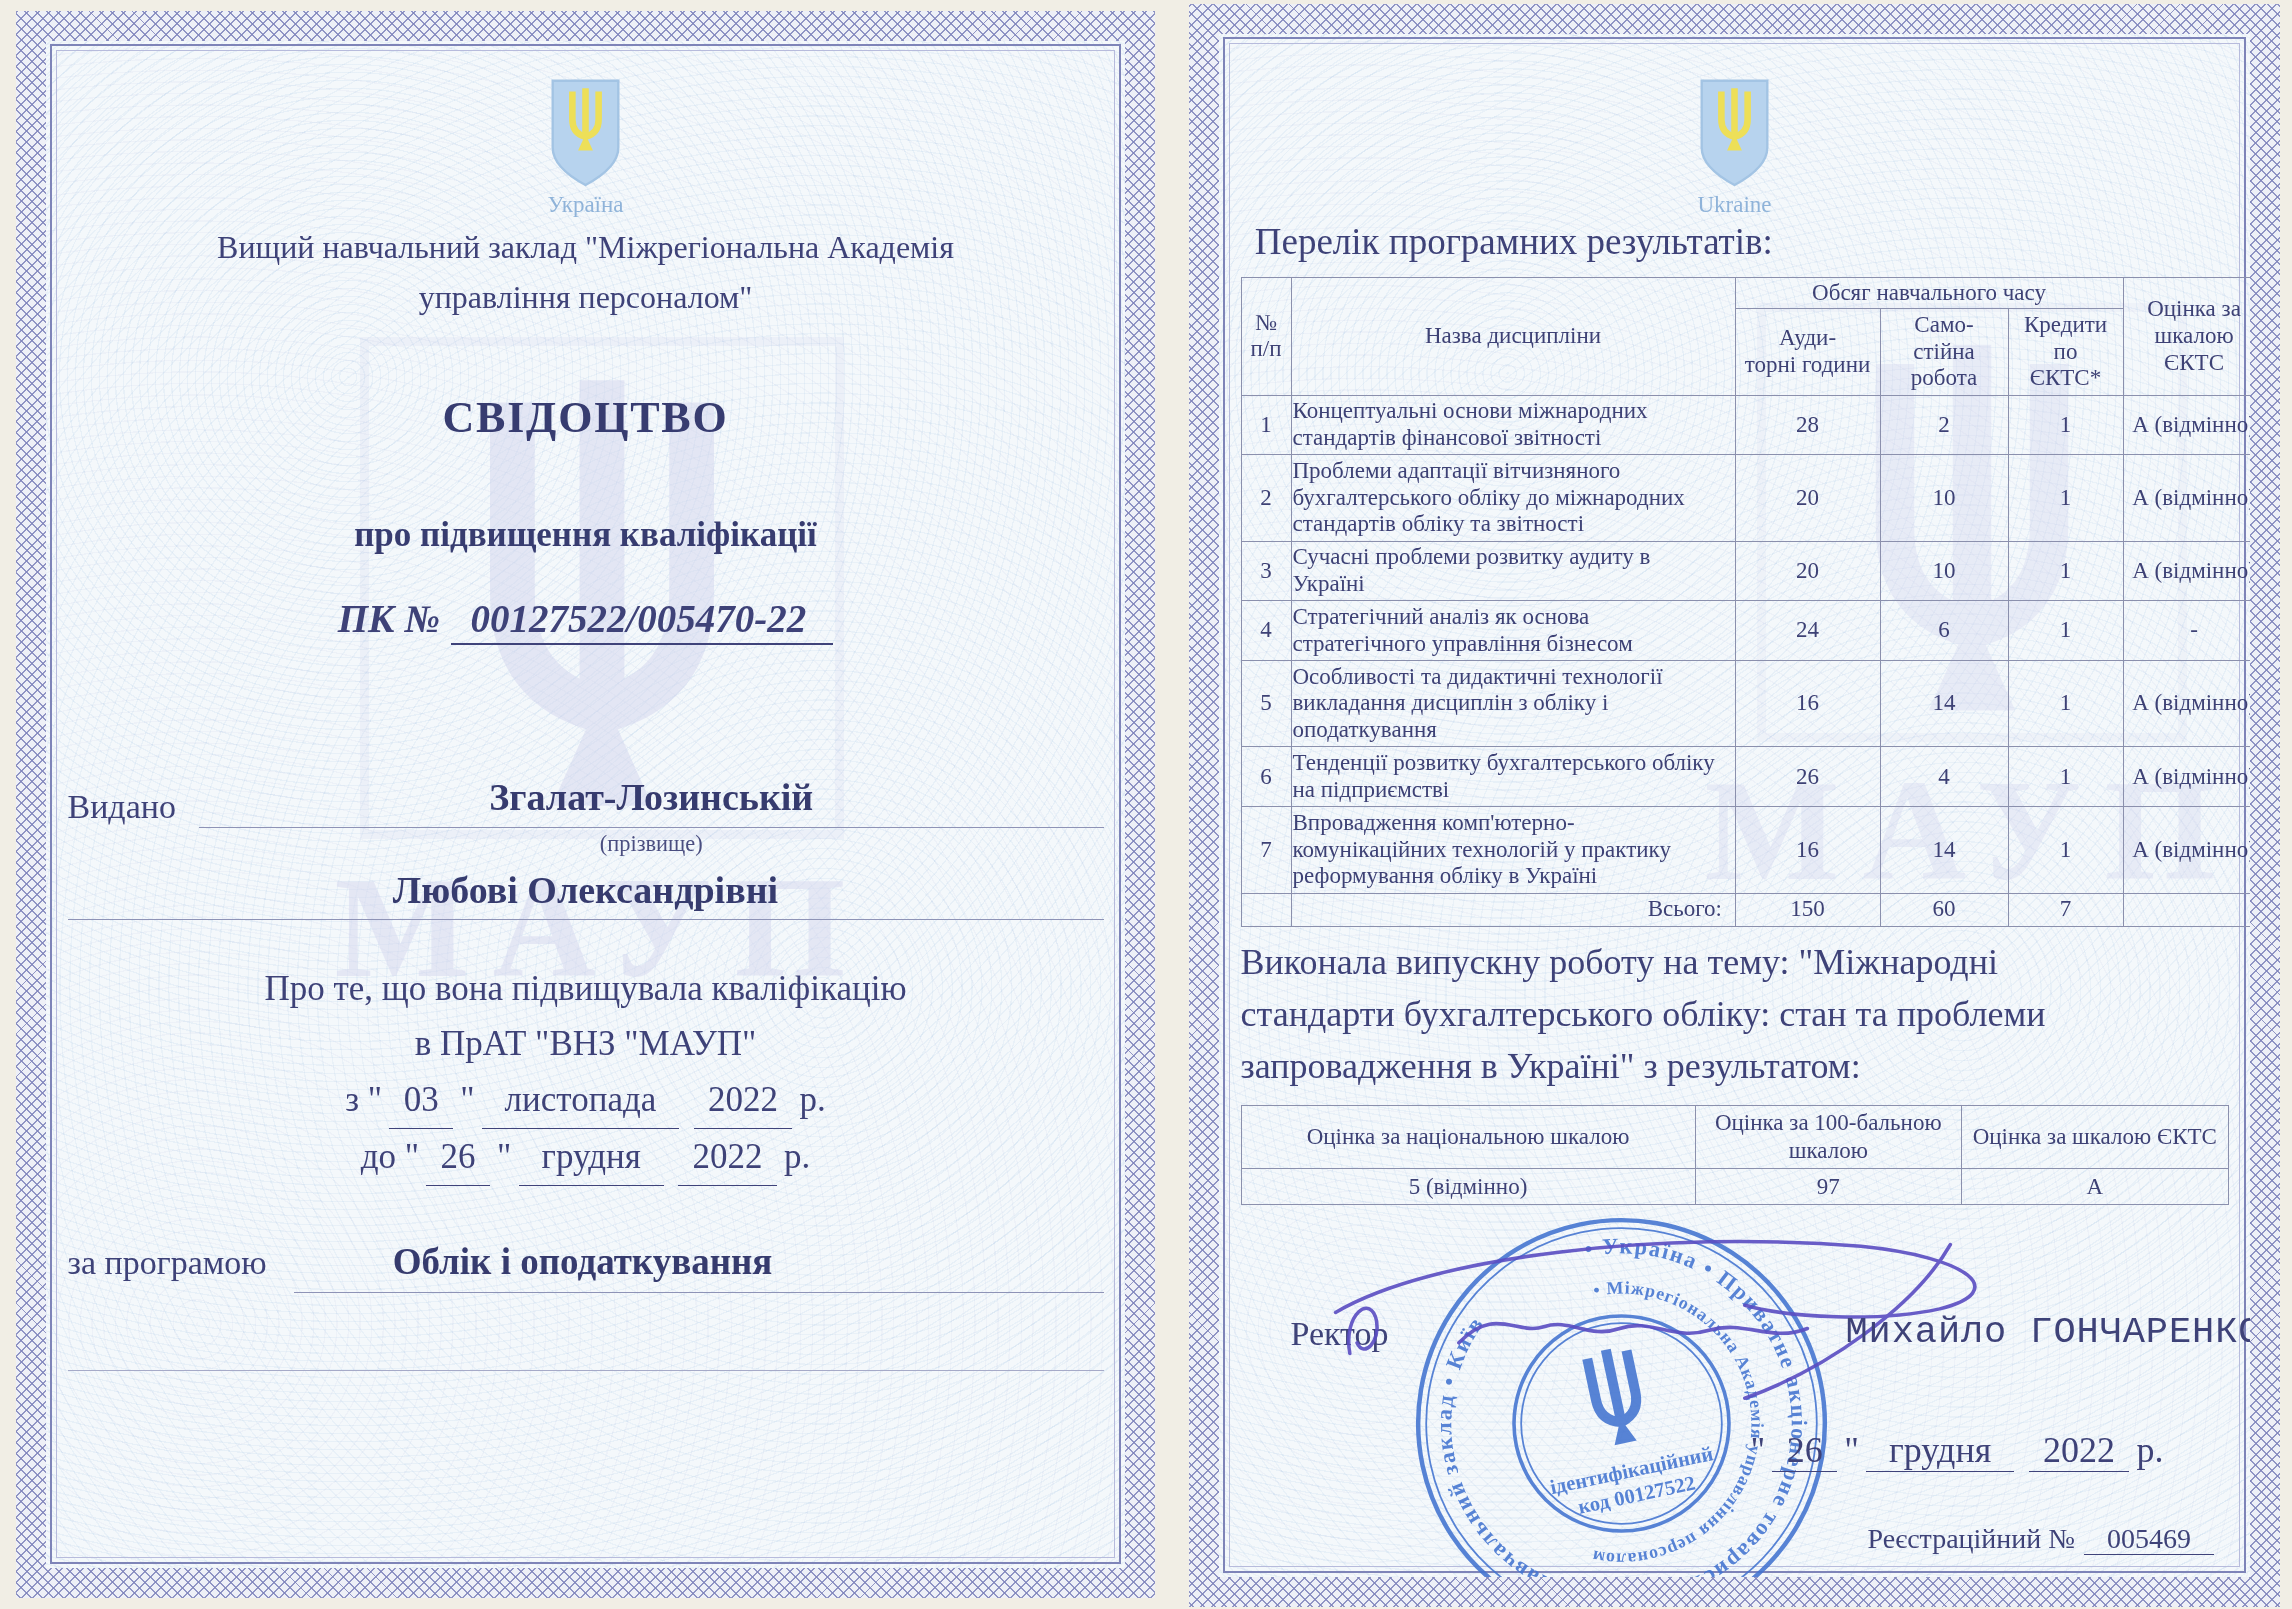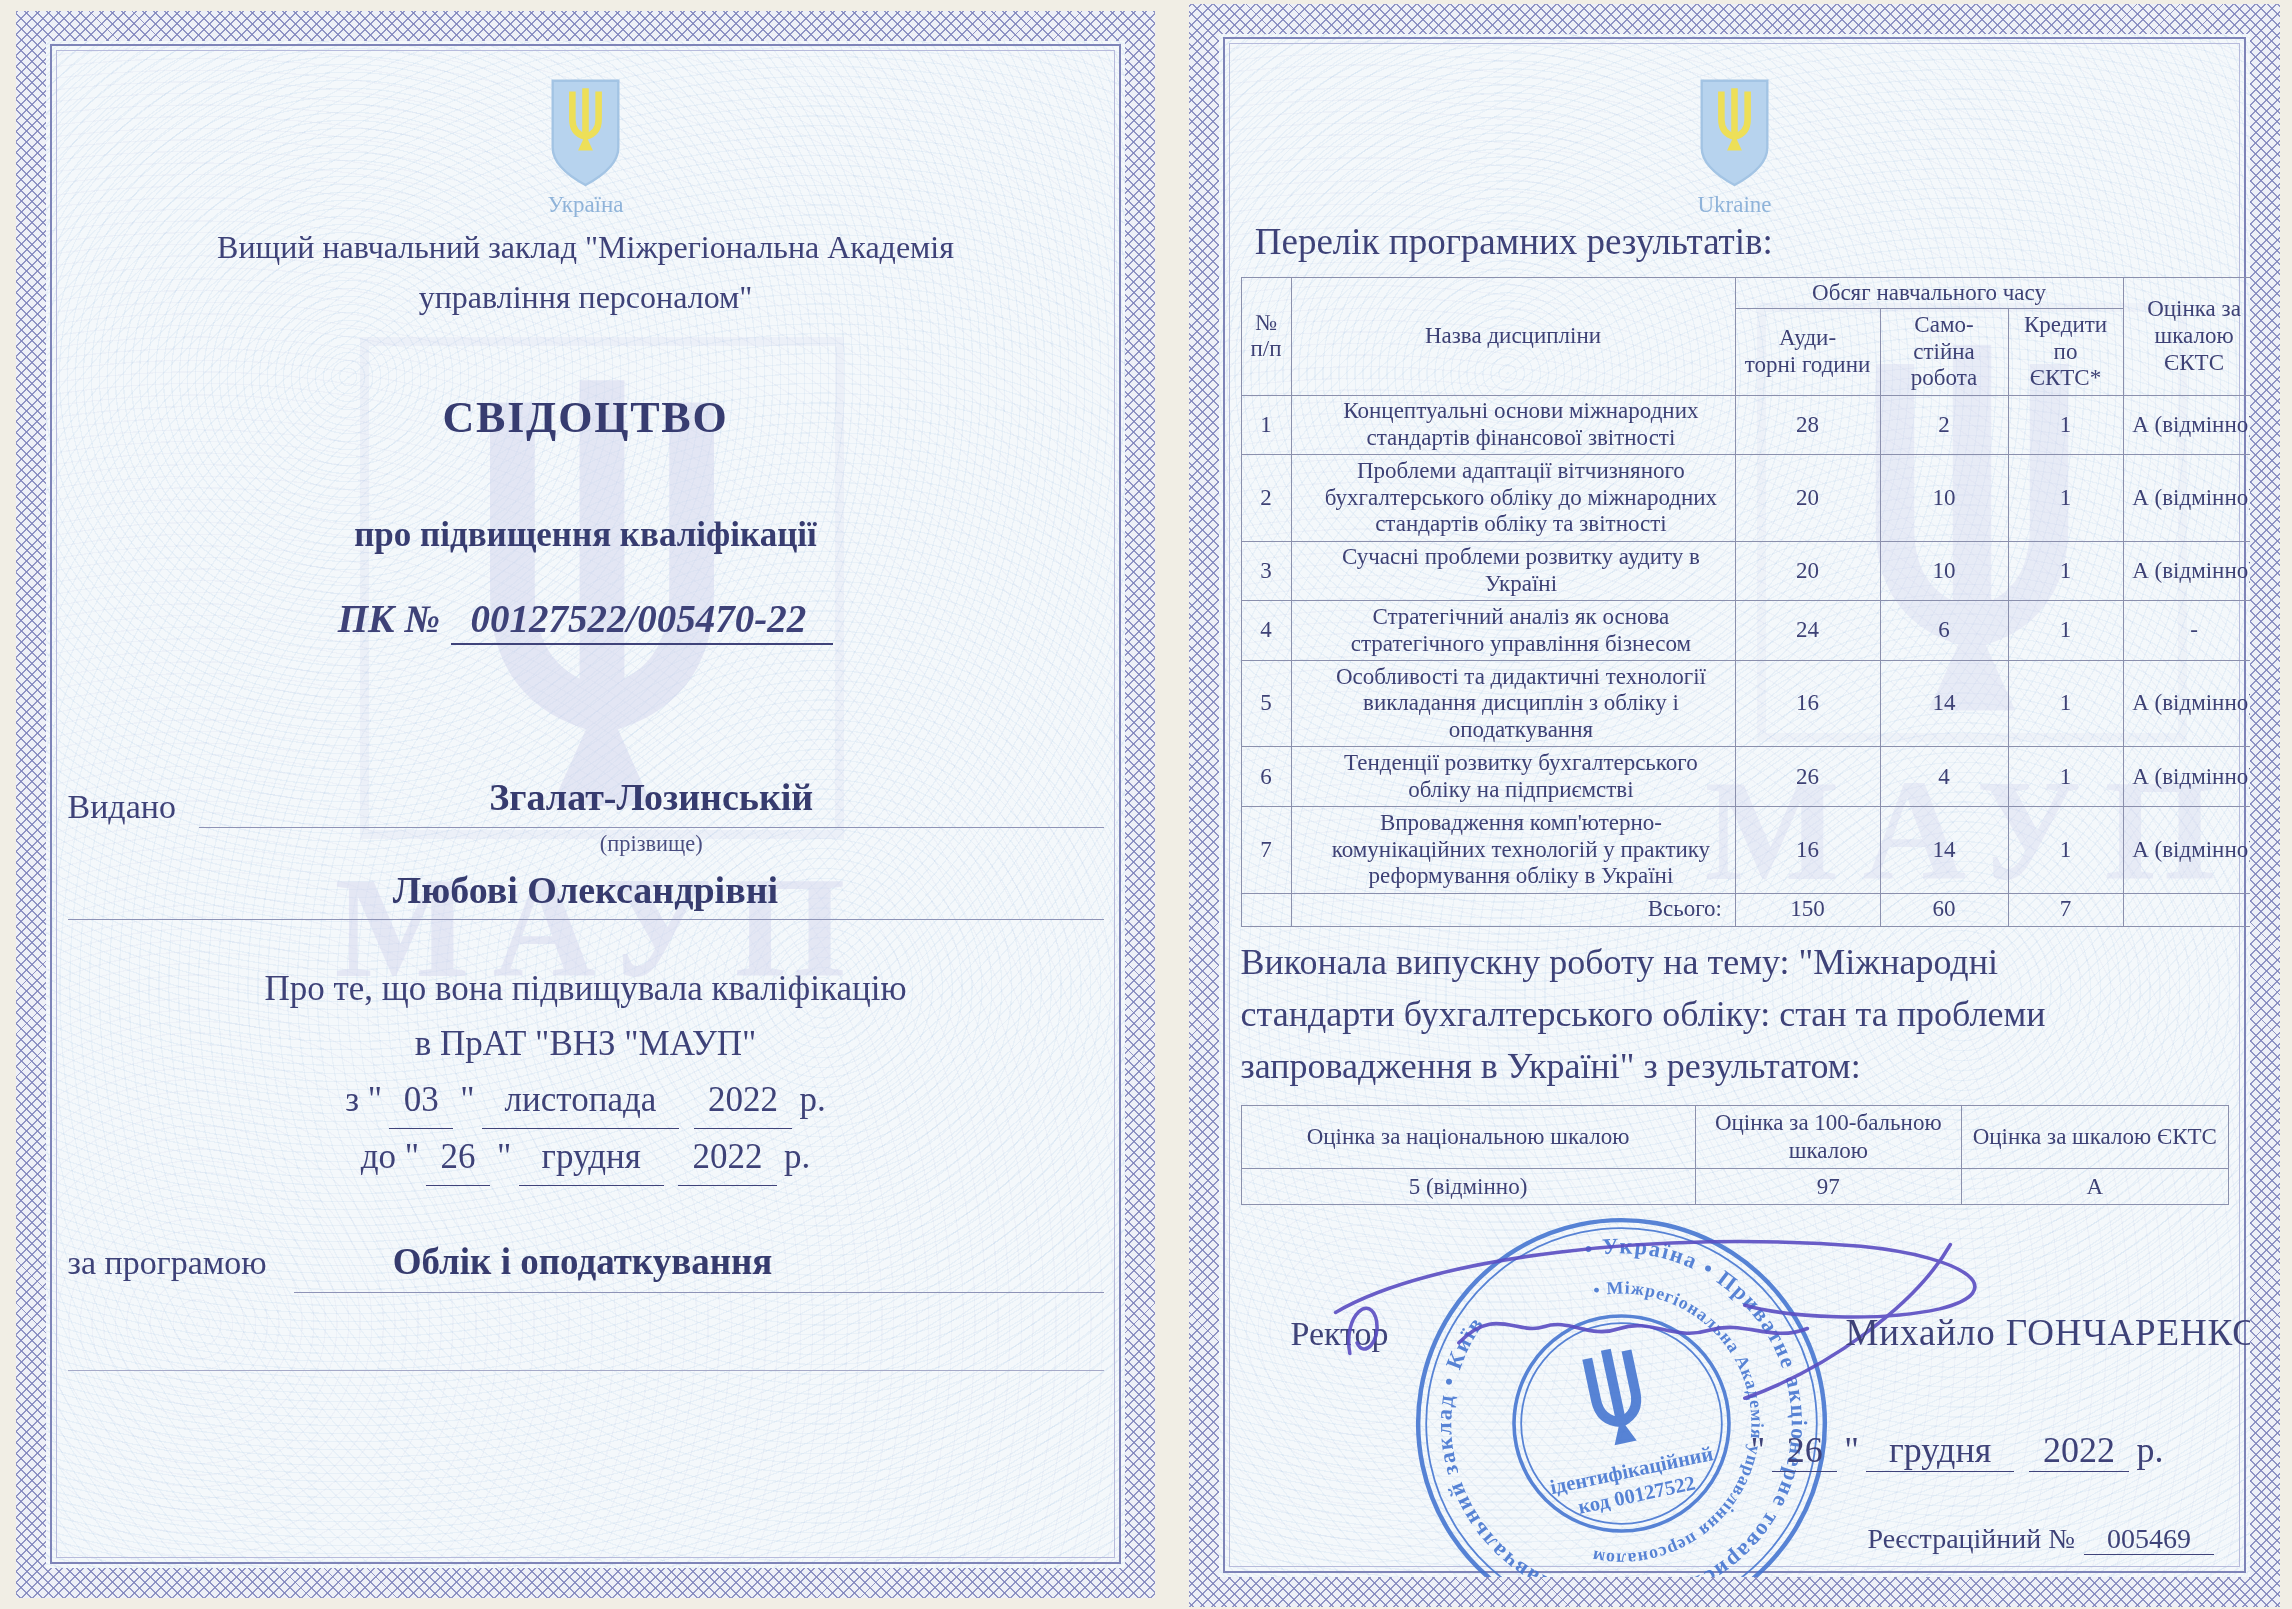--- a/index.html
+++ b/index.html
@@ -57,29 +57,29 @@
   .wm-box{display:inline-block;border:9px solid rgba(186,190,228,.28);padding:23px 54px 9px;}
   .wm-text{font-size:143px;font-weight:700;letter-spacing:23px;color:#d6d8ef;margin-top:7.2px;}
   .wm-left{left:269px;top:296px;width:573px;}
   .wm-right{left:475px;top:269px;width:555px;opacity:.4;}
   
   .rp-heading{font-size:37px;text-align:left;padding-left:14.3px;margin-top:1.8px;}
   table{border-collapse:collapse;width:100%;table-layout:fixed;color:#3d4175;}
   .disc-table{margin-top:14.3px;}
   .disc-table th,.disc-table td{border:1.4px solid #8b90ad;font-weight:normal;font-size:23px;line-height:1.16;padding:2.7px 7.2px;text-align:center;vertical-align:middle;}
   .disc-table th{white-space:pre-line;}
-  .disc-table td.name{text-align:center;padding-left:23px;margin-left:45px;}
+  .disc-table td.name{text-align:left;padding-left:1px;margin-left:45px;}
   .disc-table td.tot{text-align:right;padding-right:12.5px;}
   .footnote{font-size:24px;text-align:left;margin-top:3.6px;}
   .thesis{font-size:36px;line-height:1.45;text-align:left;white-space:pre-line;margin-top:9px;}
   .grades-table{margin-top:12.5px;}
   .grades-table th,.grades-table td{border:1.4px solid #8b90ad;font-weight:normal;font-size:23px;line-height:1.2;padding:3.6px 7.2px;text-align:center;white-space:pre-line;}
   .abs{position:absolute;}
   .rector-label{left:50px;top:1272px;font-size:34px;}
-  .rector-name{left:605px;top:1268px;font-size:37px;letter-spacing:0.9px;white-space:nowrap;}
+  .rector-name{left:605px;top:1268px;font-size:37px;letter-spacing:0.9px;white-space:nowrap;font-family:Liberation Mono, monospace;}
   .date-line{left:510px;top:1386px;font-size:36px;white-space:nowrap;}
   .reg-line{left:627px;top:1480px;font-size:28px;white-space:nowrap;}
   .reg-u{border-bottom:1.8px solid #3f437a;padding:0 23px 0.9px;margin-left:9px;}
   
   .stamp{left:170px;top:1170px;width:421px;height:421px;opacity:.88;}
   .stamp svg{width:100%;height:100%;}
   .ring-text{font-size:25px;font-weight:700;letter-spacing:2px;fill:#4273d0;}
   .ring-text-sm{font-size:20px;font-weight:700;letter-spacing:1px;fill:#4273d0;}
   .stamp-center-1{font-size:23px;font-weight:700;fill:#4273d0;text-anchor:middle;}
   .stamp-center-2{font-size:23px;font-weight:700;fill:#4273d0;text-anchor:middle;}

